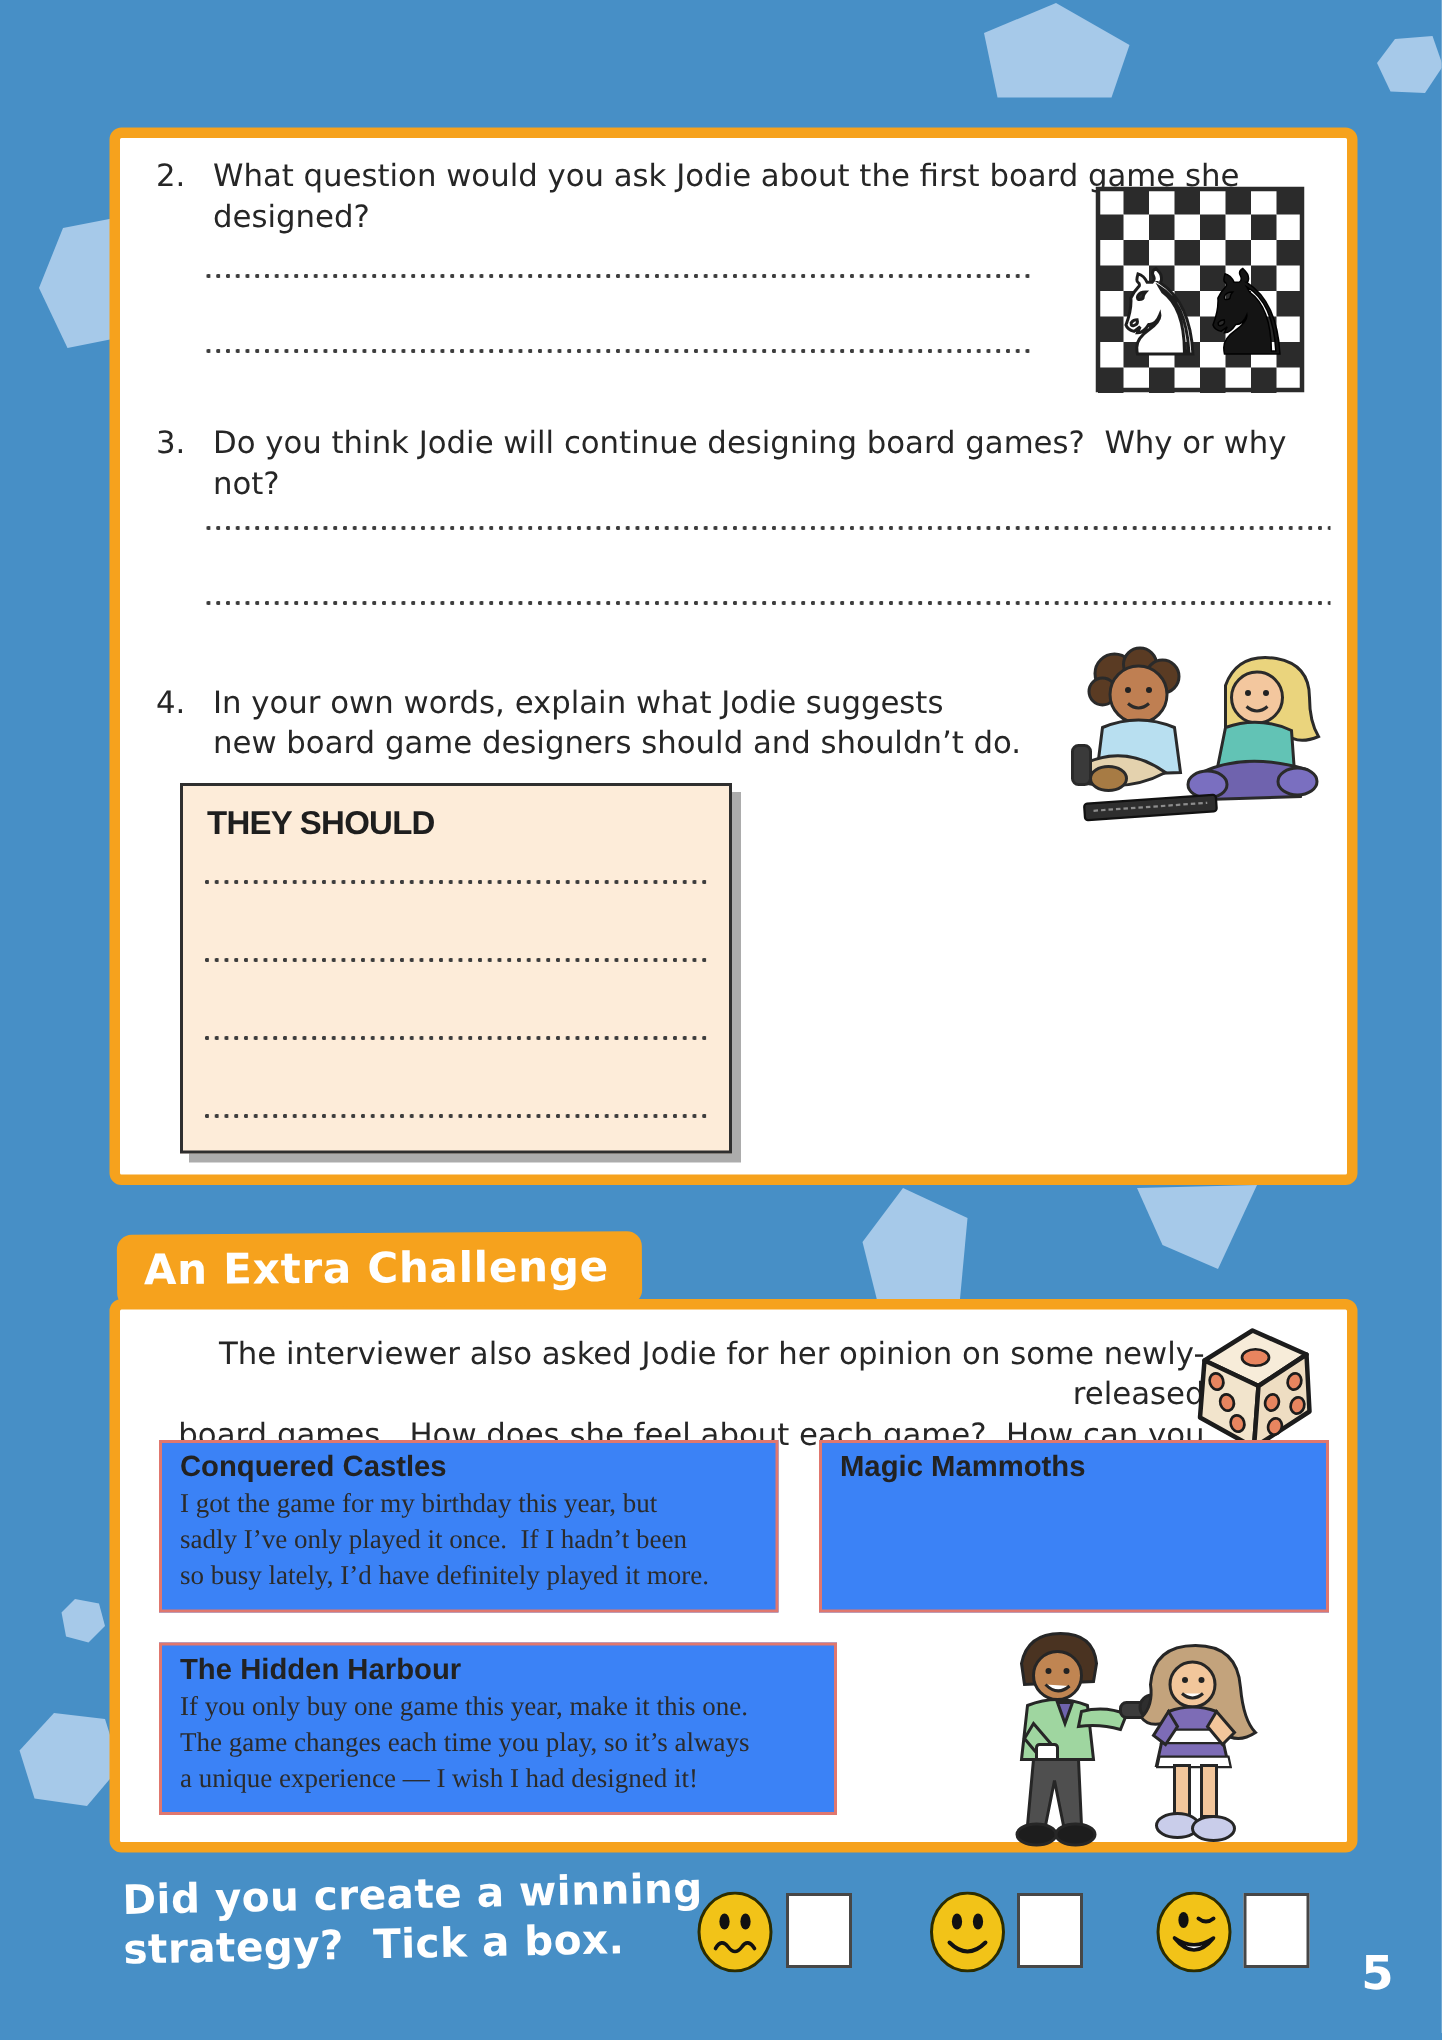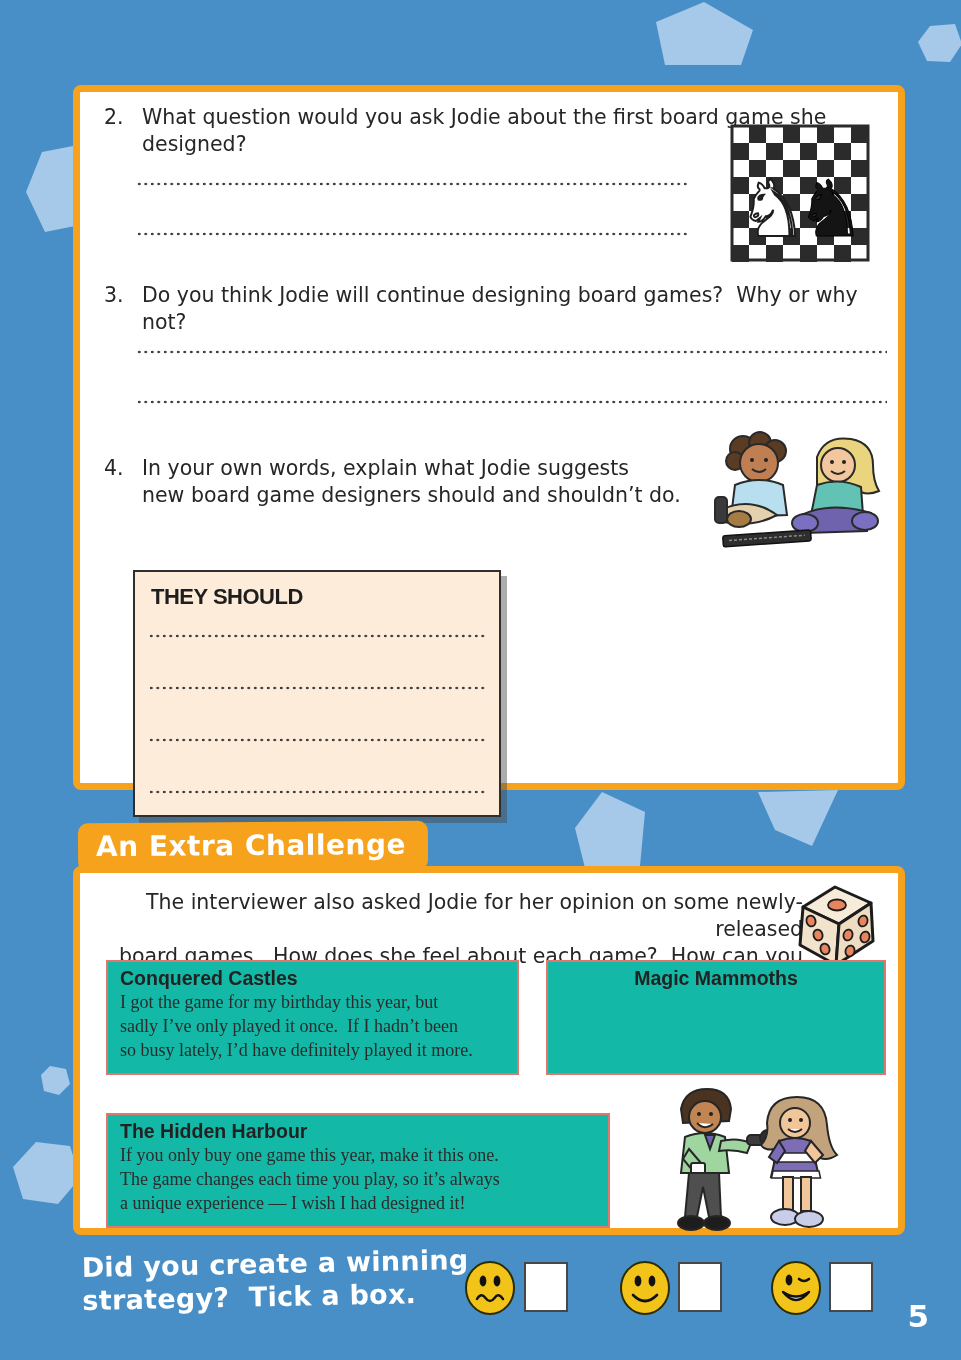--- a/index.html
+++ b/index.html
@@ -12,21 +12,21 @@
   .panel2{left:73px;top:866px;width:832px;height:369px;}
   .q-row{position:absolute;display:flex;gap:12px;color:#262626;font-size:20.5px;line-height:1.3;white-space:pre-wrap;}
   .q-num{flex:0 0 26px;}
   .dotline{position:absolute;height:4px;background-image:radial-gradient(circle at 2px 2px,#3d3d3d 1.3px,transparent 1.6px);background-size:6.5px 4px;background-repeat:repeat-x;}
   .cream-box{position:absolute;width:368px;height:247px;background:#fdecd9;border:2.5px solid #2f2f2f;box-shadow:6px 6px 0 rgba(70,70,70,.45);box-sizing:border-box;}
   .cream-title{position:absolute;left:16px;top:12px;font-weight:900;font-size:22px;letter-spacing:-.5px;color:#1e1e1e;font-family:"Liberation Sans",sans-serif;}
   .banner{position:absolute;left:78px;top:822px;z-index:3;background:#f6a21d;color:#ffffff;
           font-weight:800;font-size:28px;padding:7px 22px 9px 18px;border-radius:10px;
           letter-spacing:.5px;transform:rotate(-.4deg);}
   .intro{position:absolute;left:23px;top:16px;width:700px;color:#262626;font-size:20.5px;line-height:1.32;white-space:pre-wrap;text-align:right;}
-  .review{position:absolute;background:#14b8a6;border:2.5px solid #e0776e;box-sizing:border-box;padding:5px 12px 6px 12px;color:#2b2b2b;}
+  .review{position:absolute;background:#3b82f6;border:2.5px solid #e0776e;box-sizing:border-box;padding:5px 12px 6px 12px;color:#2b2b2b;}
   .review h3{margin:0 0 1px 0;font-size:19.5px;font-weight:800;font-family:"Liberation Sans",sans-serif;color:#222;}
   .review p{margin:0;font-size:18px;line-height:1.33;white-space:pre-wrap;font-family:Liberation Serif, serif;}
   .footer-prompt{position:absolute;left:82px;top:1248px;color:#ffffff;font-weight:800;font-size:27px;line-height:1.22;
                  white-space:pre-wrap;transform:rotate(-1.2deg);letter-spacing:.3px;z-index:2;}
   .tickbox{position:absolute;width:44px;height:50px;background:#ffffff;border:2.5px solid #474747;box-sizing:border-box;z-index:2;}
   .face{position:absolute;z-index:2;}
   .pagenum{position:absolute;right:32px;top:1298px;color:#ffffff;font-weight:700;font-size:31px;z-index:2;}
   .illus{position:absolute;}
 </style>
 </head>
@@ -136,21 +136,21 @@
         <ellipse cx="100" cy="96" rx="13" ry="9" fill="#7a6fc0"></ellipse>
         <ellipse cx="160" cy="94" rx="13" ry="9" fill="#7a6fc0"></ellipse>
       </g>
 
       <g transform="rotate(-4 60 112)">
         <rect x="18" y="106" width="88" height="11" rx="2" fill="#2e2e2e" stroke="#111" stroke-width="1.5"></rect>
         <line x1="24" y1="111" x2="100" y2="111" stroke="#8c8c8c" stroke-width="1.5" stroke-dasharray="3 2"></line>
       </g>
     </svg>
 
-    <div class="cream-box" style="left:53px;top:430px;margin-top:48px;">
+    <div class="cream-box" style="left:40px;top:430px;">
       <div class="cream-title">THEY SHOULD</div>
       <div class="dotline" style="left:14px;top:62px;width:336px;"></div>
       <div class="dotline" style="left:14px;top:114px;width:336px;"></div>
       <div class="dotline" style="left:14px;top:166px;width:336px;"></div>
       <div class="dotline" style="left:14px;top:218px;width:336px;"></div>
     </div>
   </div>
 
   <div class="banner">
     <span>An Extra Challenge</span>
@@ -177,24 +177,24 @@
         <ellipse cx="82" cy="58" rx="4.5" ry="5.5" transform="rotate(16 82 58)"></ellipse>
       </g>
     </svg>
 
     <div class="review" style="left:26px;top:87px;width:413px;height:115px;">
       <h3>Conquered Castles</h3>
       <p>I got the game for my birthday this year, but
 sadly I’ve only played it once.  If I hadn’t been
 so busy lately, I’d have definitely played it more.</p>
     </div>
-    <div class="review" style="left:466px;top:87px;width:340px;height:115px;text-align:center;">
+    <div class="review" style="left:466px;top:87px;width:340px;height:115px;">
       <h3>Magic Mammoths</h3>
     </div>
-    <div class="review" style="left:26px;top:240px;width:504px;height:115px;">
+    <div class="review" style="left:26px;top:222px;width:452px;height:115px;">
       <h3>The Hidden Harbour</h3>
       <p>If you only buy one game this year, make it this one.
 The game changes each time you play, so it’s always
 a unique experience — I wish I had designed it!</p>
     </div>
 
     <svg class="illus" style="left:575px;top:210px;" width="190" height="152" viewBox="0 0 190 152">
 
       <g stroke="#262626" stroke-width="2">
         <path d="M26 26 q4 -20 26 -20 q22 0 24 20 l-2 12 -46 2 z" fill="#4a3321"></path>

